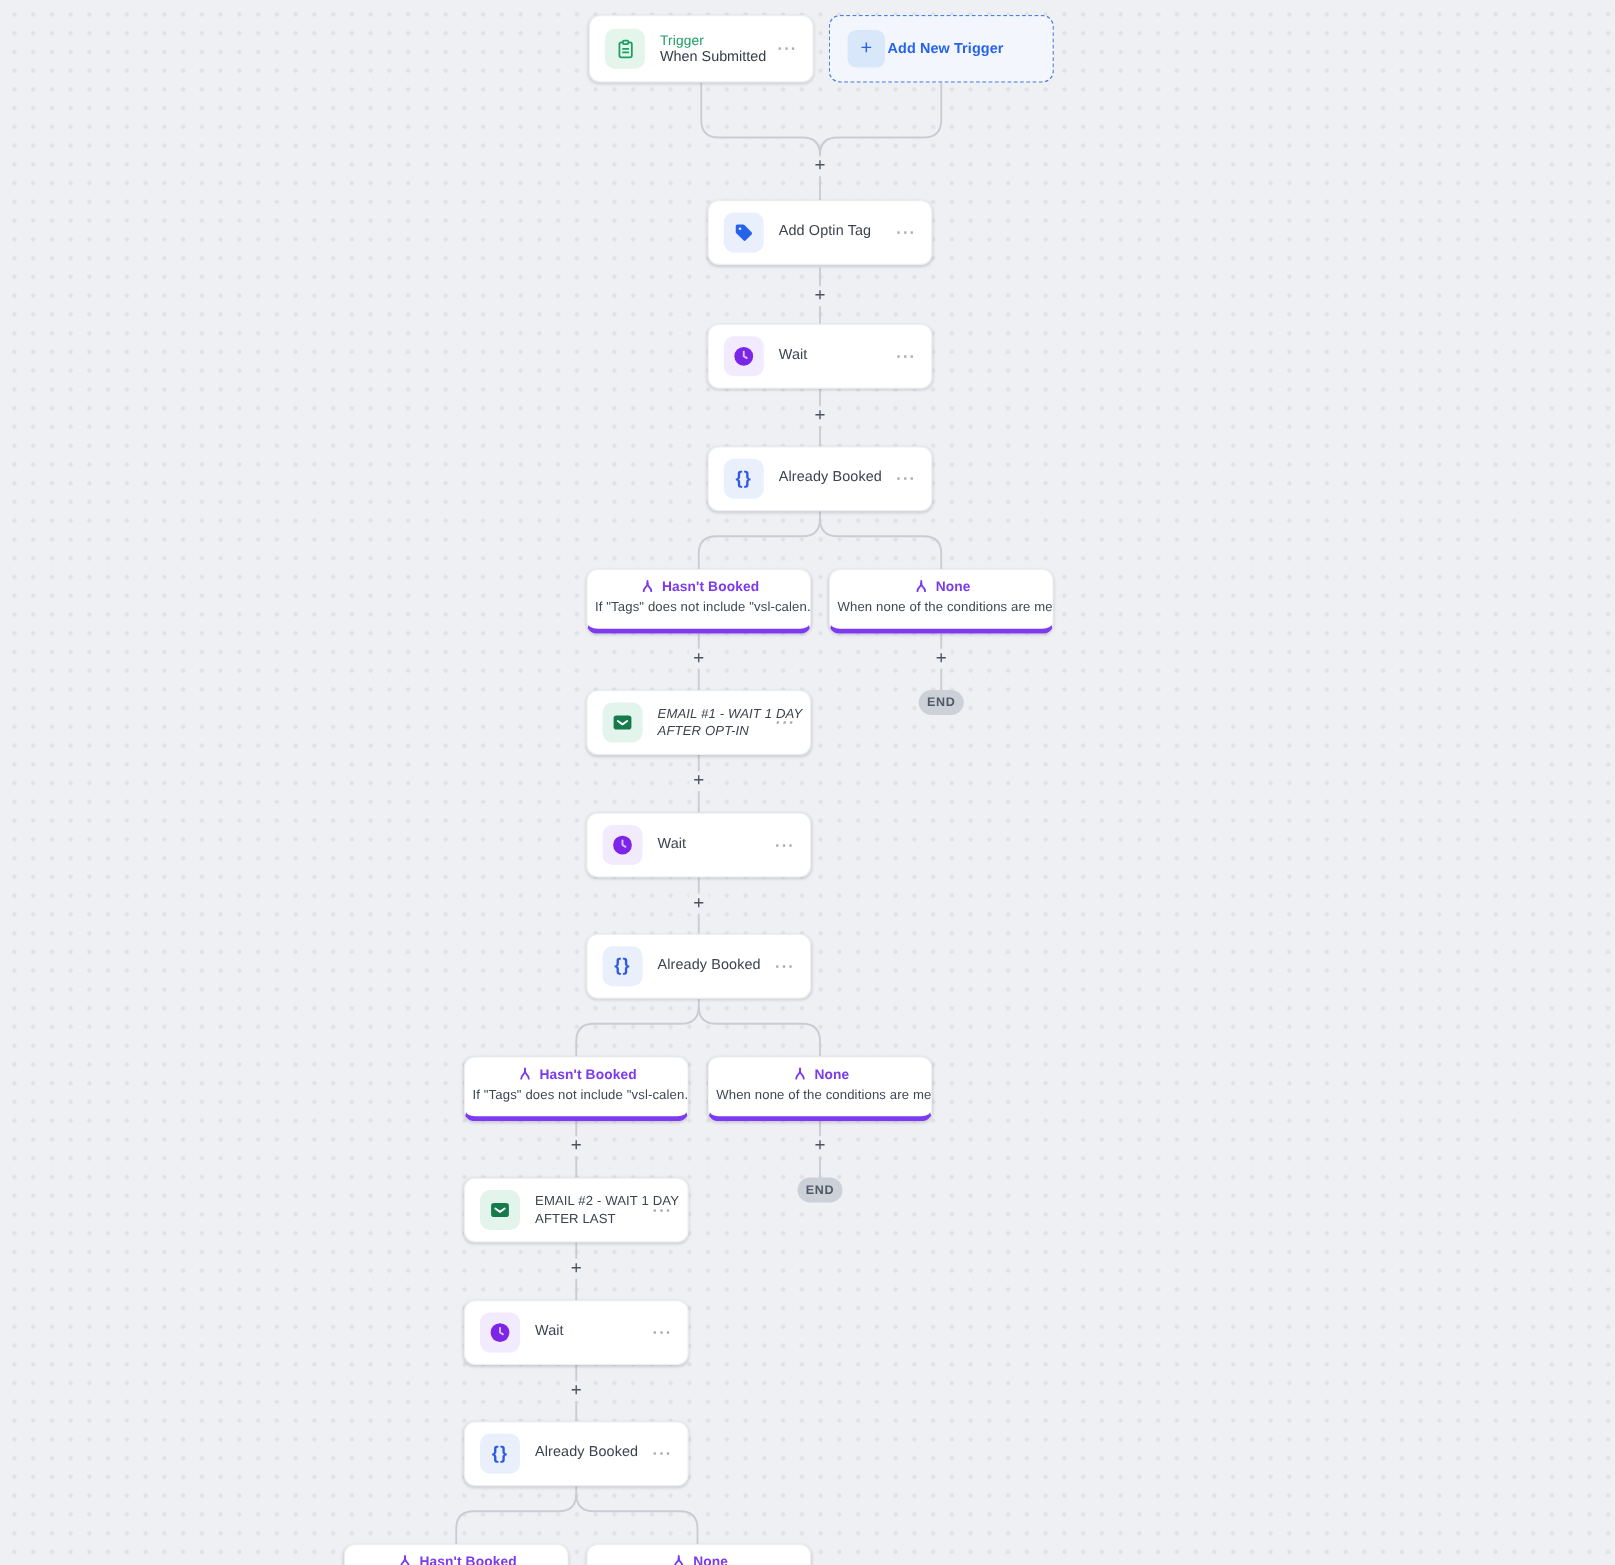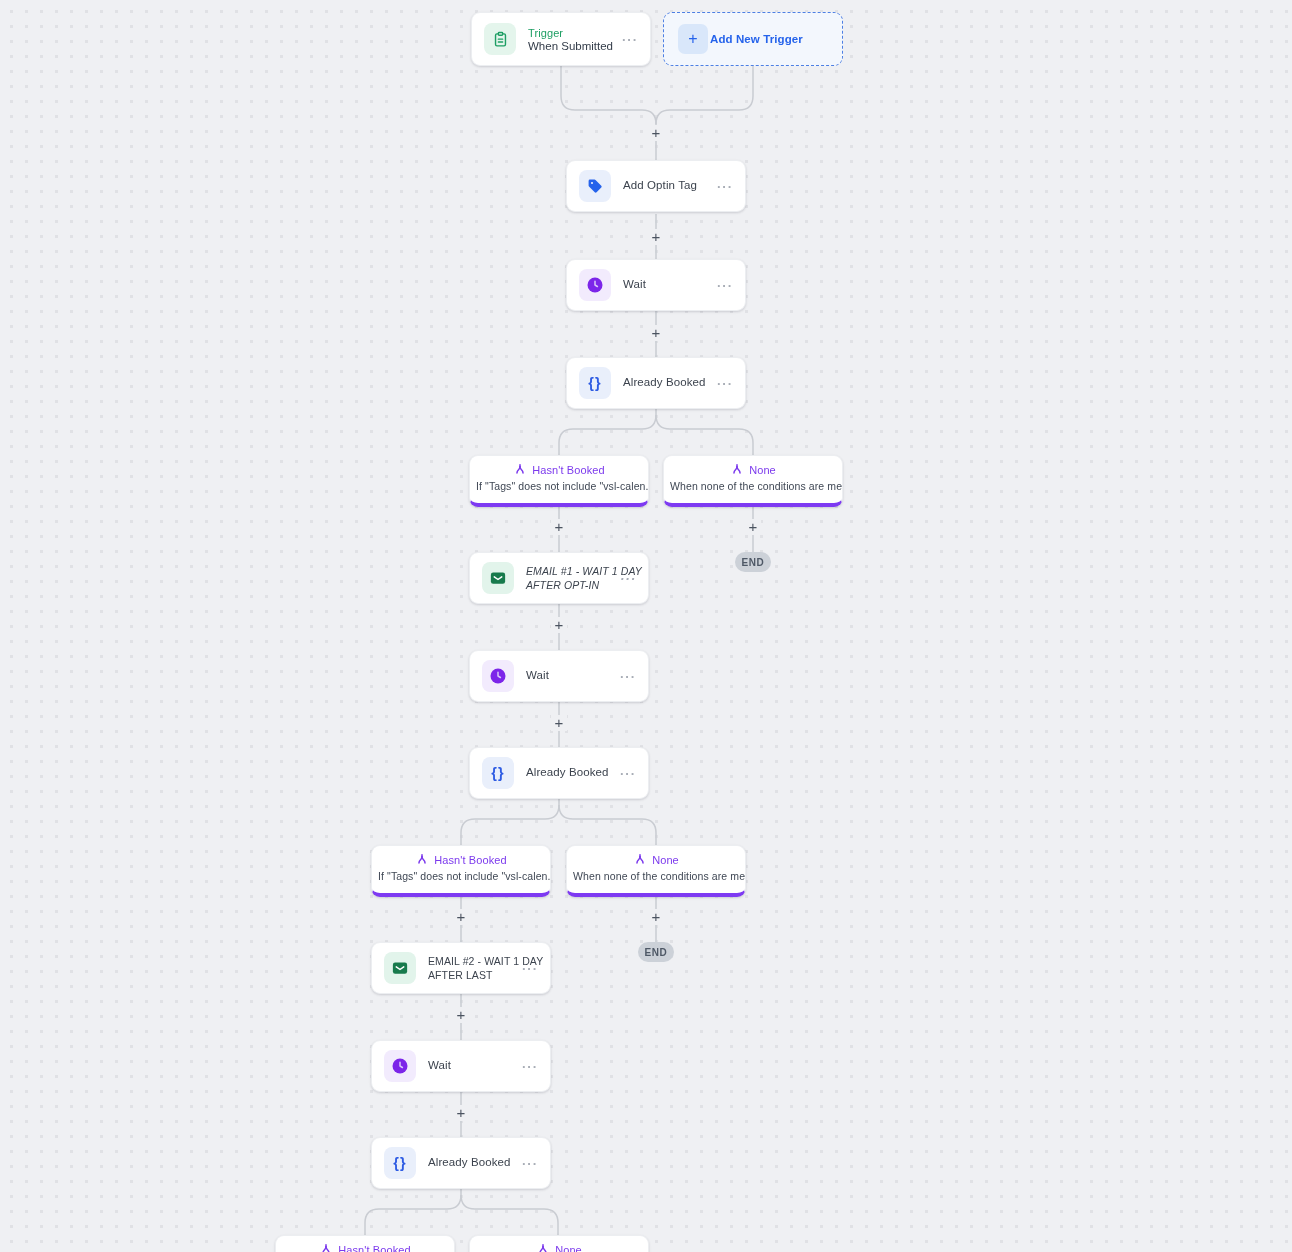--- a/index.html
+++ b/index.html
@@ -66,21 +66,21 @@
 
   
   .branch{
     position:absolute;width:180px;height:52px;box-sizing:border-box;
     background:#fff;border:1px solid #eceef1;border-bottom:4px solid #7e3af2;
     border-radius:9px;box-shadow:0 1px 3px rgba(16,24,40,.10),0 1px 2px rgba(16,24,40,.06);
     text-align:center;cursor:pointer;
   }
   .branch .btitle{
     margin-top:7px;display:flex;align-items:center;justify-content:center;gap:5px;
-    color:#7c3aed;font-size:11px;font-weight:400;letter-spacing:.1px;
+    color:#7c3aed;font-size:11px;font-weight:700;letter-spacing:.1px;
   }
   .branch .bsub{
     margin-top:3px;font-size:10.5px;color:#3f4754;white-space:nowrap;
     overflow:hidden;padding:0 6px;letter-spacing:.1px;
   }
   .branch.clipped{height:52px;}
 
   
   .plus{
     position:absolute;width:16px;height:16px;margin-left:-8px;margin-top:-8px;

